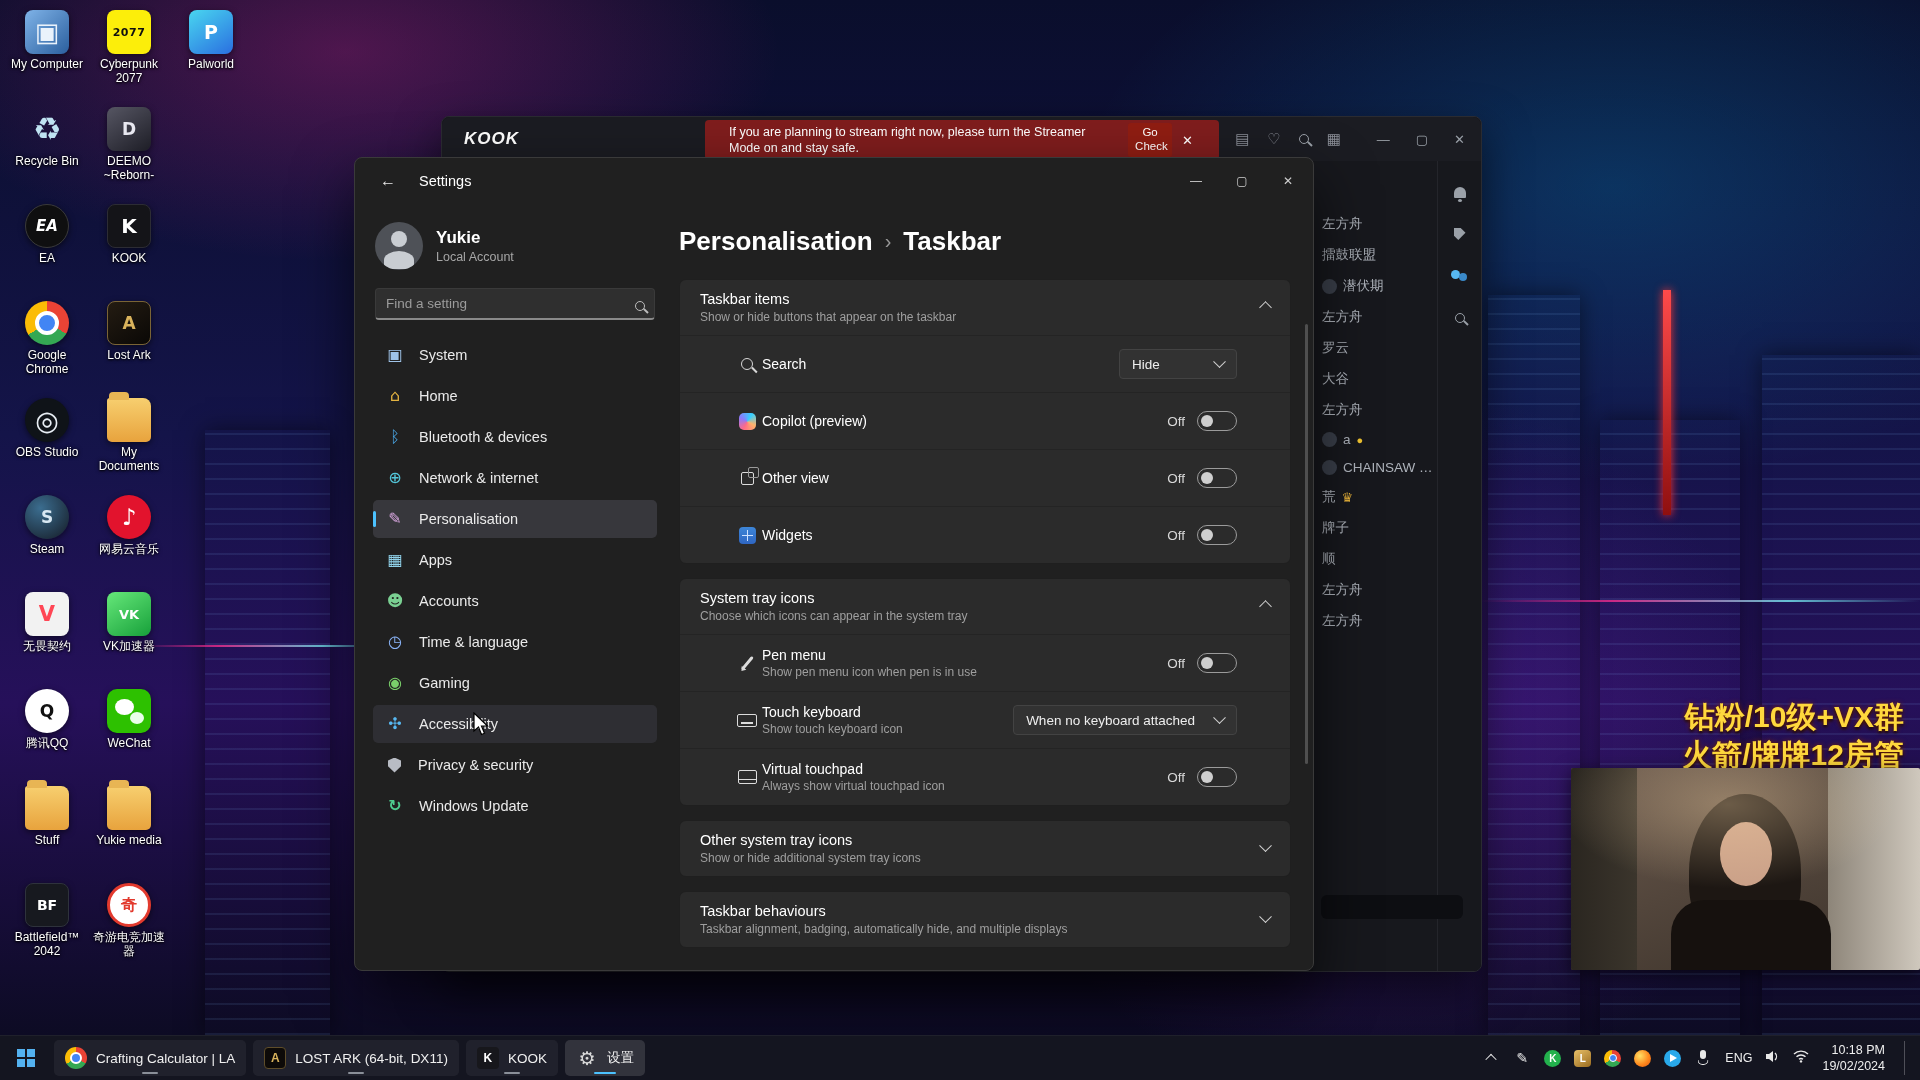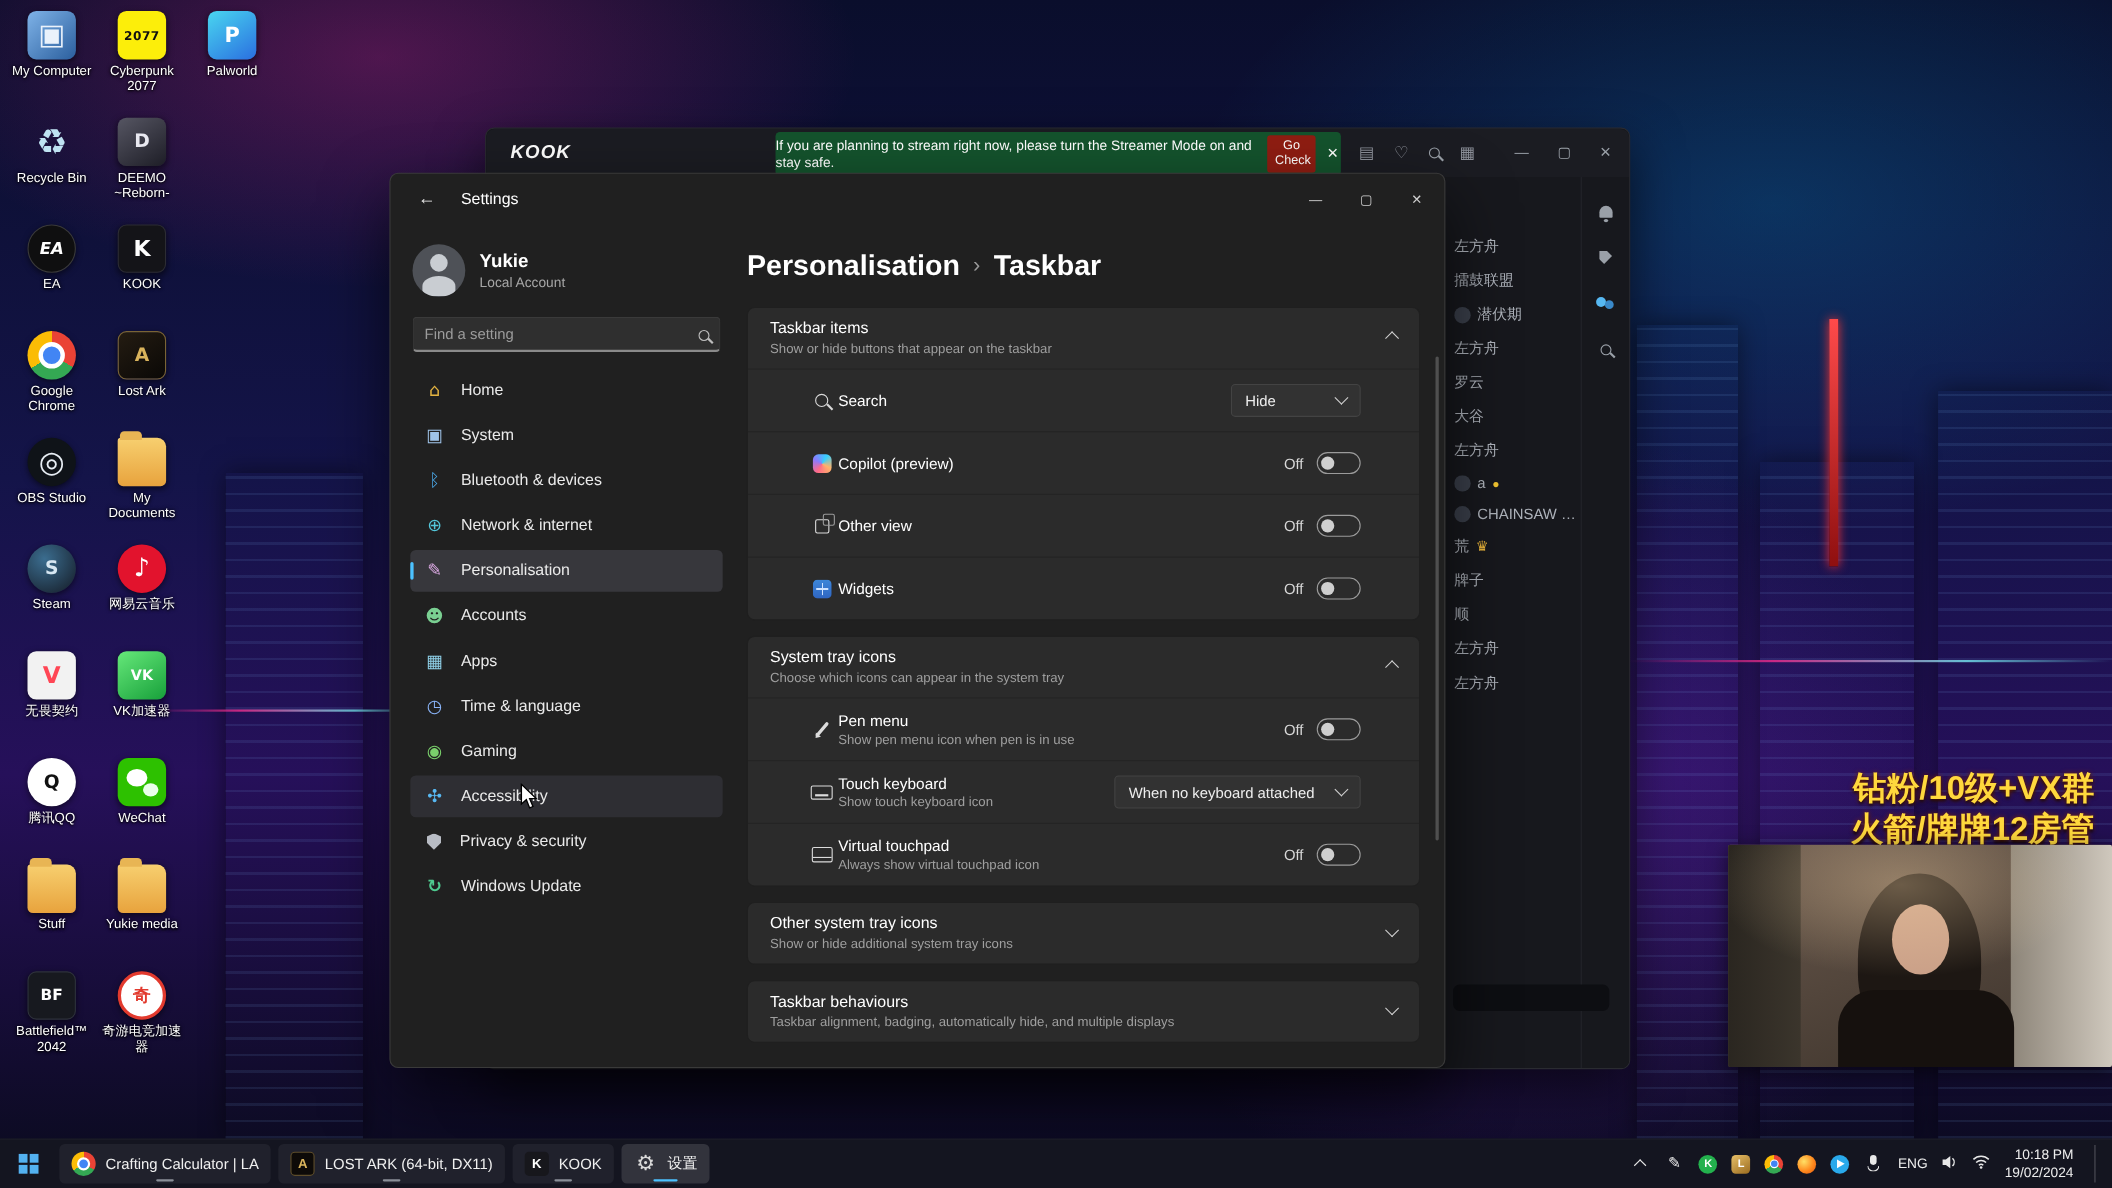--- a/index.html
+++ b/index.html
@@ -44,21 +44,21 @@
   .dic.wechat{background:#2dc100;border-radius:10px}
   .dic.wechat::before{content:"";position:absolute;left:8px;top:10px;width:19px;height:16px;background:#fff;border-radius:50%}
   .dic.wechat::after{content:"";position:absolute;right:7px;bottom:9px;width:14px;height:12px;background:#eaffea;border-radius:50%}
   .dic.qiyou{background:#fff;border-radius:50%;border:3px solid #e23a2e} .dic.qiyou::after{content:"奇";color:#e23a2e;font-size:16px}
   .dic.palworld{background:linear-gradient(145deg,#49d6f0,#2a6fe0)} .dic.palworld::after{content:"P";font-size:19px}
 
   
   .kook-win{position:absolute;left:441px;top:116px;width:1041px;height:856px;z-index:2;background:#141519;border:1px solid #2a2b31;border-radius:8px;box-shadow:0 18px 45px rgba(0,0,0,.6)}
   .kook-titlebar{position:relative;height:44px;background:#1b1c22;border-radius:8px 8px 0 0;display:flex;align-items:center}
   .kook-logo{margin-left:22px;font-weight:900;font-style:italic;font-size:17px;letter-spacing:1px}
-  .kook-banner{position:absolute;left:263px;top:3px;width:514px;height:40px;background:#14532d;border-radius:4px;display:flex;align-items:center;gap:8px;padding:0 0;overflow:hidden}
+  .kook-banner{position:absolute;left:263px;top:3px;width:514px;height:40px;background:#7f1d1d;border-radius:4px;display:flex;align-items:center;gap:8px;padding:0 24px;overflow:hidden}
   .kook-banner-text{flex:1;font-size:12.5px;line-height:1.3}
   .gocheck{background:#8f1d12;border-radius:3px;font-size:11.5px;padding:3px 7px;width:44px;text-align:center;line-height:1.2}
   .kook-banner-close{font-size:13px;padding:0 2px}
   .kook-tb-icons{position:absolute;right:140px;display:flex;gap:18px;align-items:center}
   .kt{color:#8b8f98;font-size:15px}
   .kook-controls{position:absolute;right:16px;display:flex;gap:26px;color:#9aa0a8;font-size:13px}
   .kook-right{position:absolute;right:0;top:44px;bottom:0;width:168px;background:#17181d;border-radius:0 0 7px 0;overflow:hidden}
   .kook-rail{position:absolute;right:0;top:0;bottom:0;width:44px;border-left:1px solid #24252b;display:flex;flex-direction:column;align-items:center;padding-top:26px;gap:30px}
   .bell{width:12px;height:11px;background:#9aa0a8;border-radius:6px 6px 1px 1px;position:relative}
   .bell::after{content:"";position:absolute;left:4px;bottom:-4px;width:4px;height:3px;border-radius:50%;background:#9aa0a8}
@@ -415,46 +415,46 @@
         <div class="uname">Yukie</div>
         <div class="utype">Local Account</div>
       </span>
     </div>
     <div class="search-box">
       <input placeholder="Find a setting" style="">
       <span class="sglass"><span class="mag light"></span></span>
     </div>
     <div class="nav">
       <div class="nav-item">
+          <span class="nico system"></span>
+          <span>System</span>
+        </div>
+      <div class="nav-item">
           <span class="nico home"></span>
           <span>Home</span>
-        </div>
-      <div class="nav-item">
-          <span class="nico system"></span>
-          <span>System</span>
         </div>
       <div class="nav-item">
           <span class="nico bluetooth"></span>
           <span>Bluetooth &amp; devices</span>
         </div>
       <div class="nav-item">
           <span class="nico network"></span>
           <span>Network &amp; internet</span>
         </div>
       <div class="nav-item active">
           <span class="nico personalisation"></span>
           <span able="false">Personalisation</span>
         </div>
       <div class="nav-item">
+          <span class="nico apps"></span>
+          <span>Apps</span>
+        </div>
+      <div class="nav-item">
           <span class="nico accounts"></span>
           <span>Accounts</span>
-        </div>
-      <div class="nav-item">
-          <span class="nico apps"></span>
-          <span>Apps</span>
         </div>
       <div class="nav-item">
           <span class="nico time"></span>
           <span>Time &amp; language</span>
         </div>
       <div class="nav-item">
           <span class="nico gaming"></span>
           <span>Gaming</span>
         </div>
       <div class="nav-item hovered">

